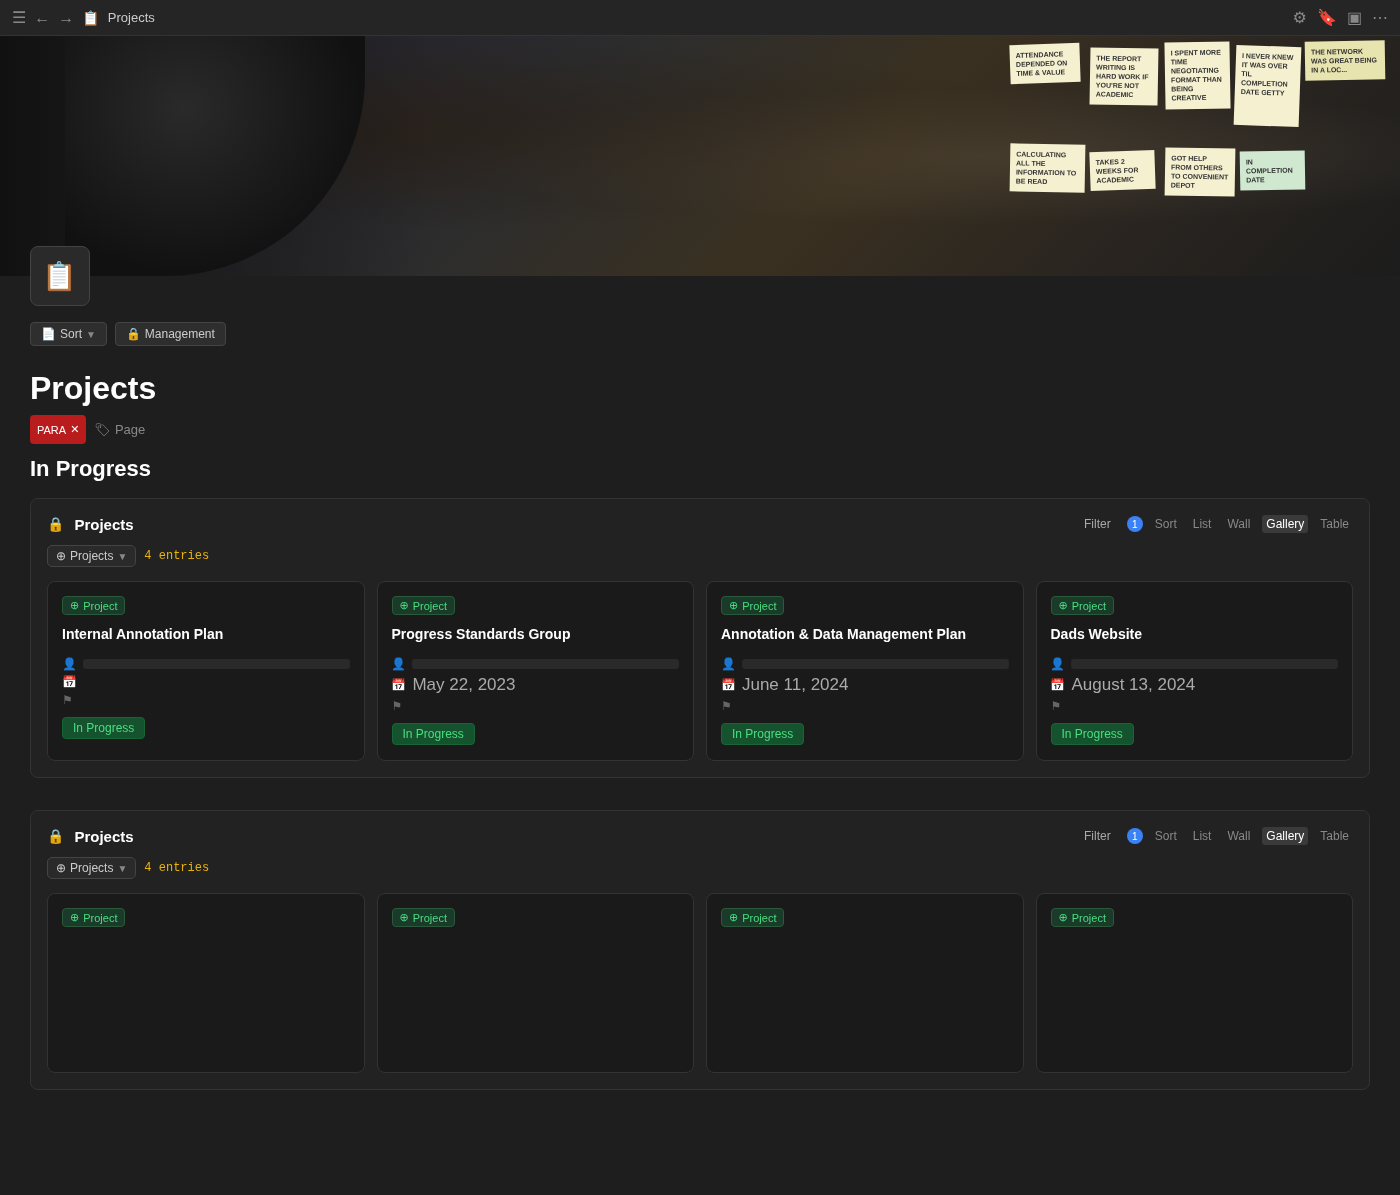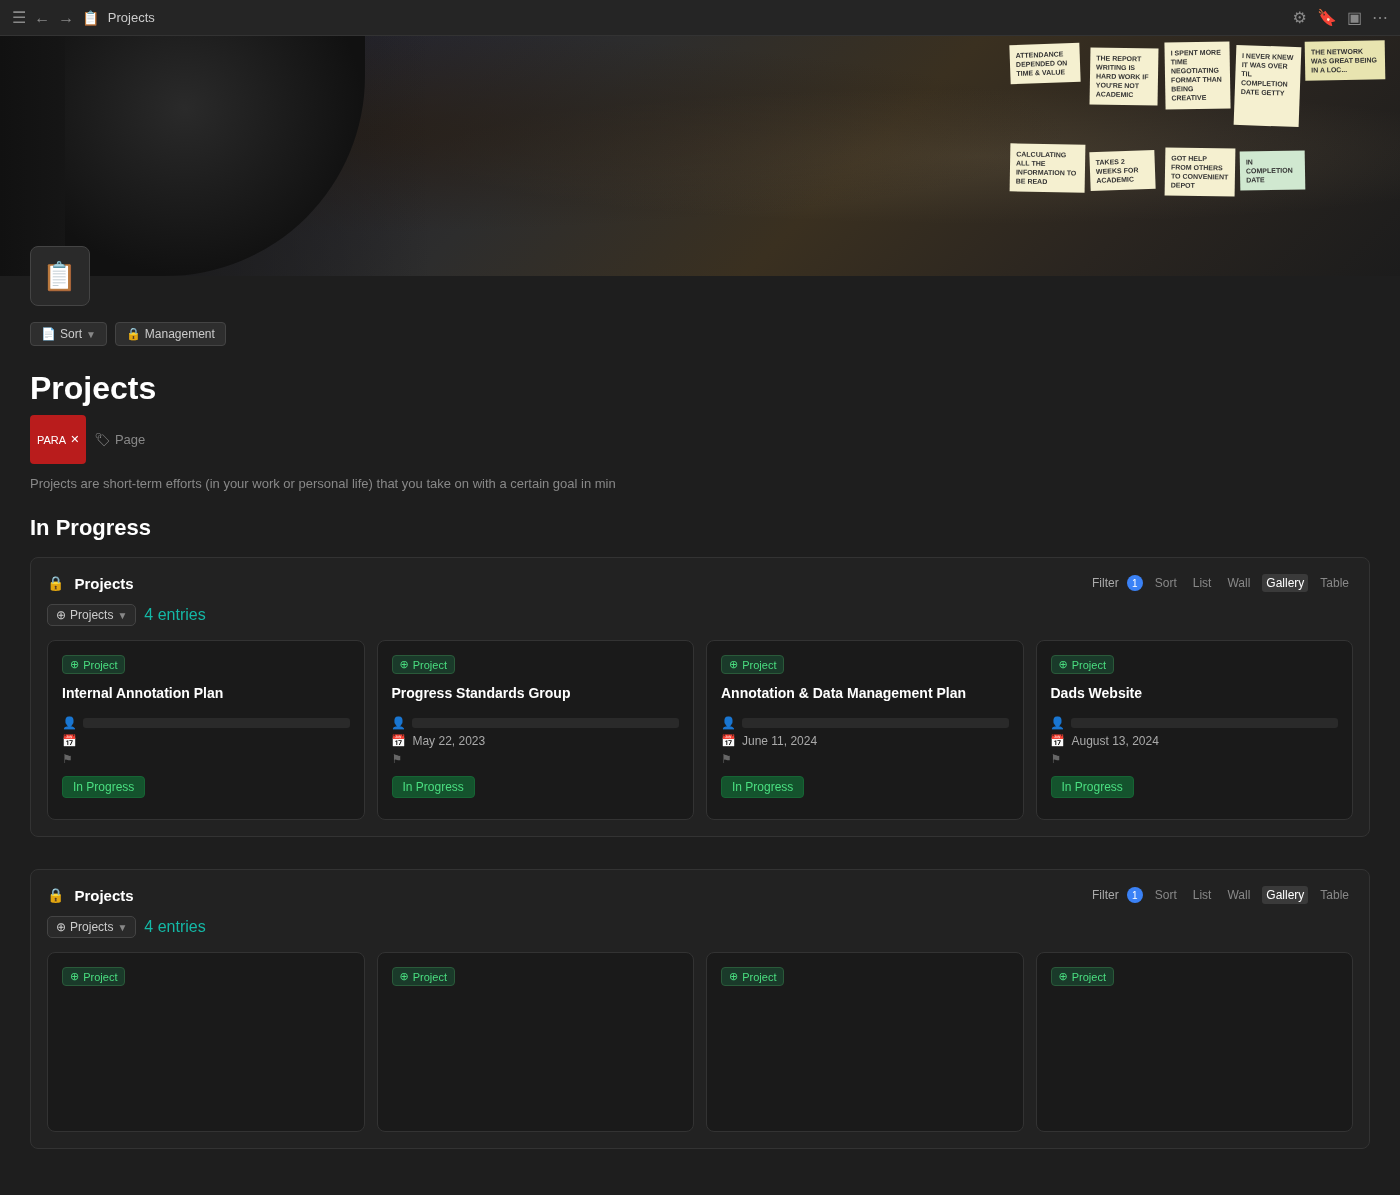--- a/index.html
+++ b/index.html
@@ -130,21 +130,21 @@
     .tags-row {
       display: flex;
       align-items: center;
       gap: 8px;
       margin-bottom: 12px;
     }
     .tag-para {
       background: #b91c1c;
       color: #fff;
       font-size: 11px;
-      padding: 18px 7px;
+      padding: 8px 7px;
       border-radius: 4px;
       display: flex;
       align-items: center;
       gap: 4px;
     }
     .tag-x { cursor: pointer; }
     .tag-tags {
       display: flex;
       align-items: center;
       gap: 4px;
@@ -194,21 +194,21 @@
       color: #fff;
     }
     .collection-controls {
       display: flex;
       align-items: center;
       gap: 8px;
     }
     .filter-btn {
       display: flex;
       align-items: center;
-      gap: 8px;
+      gap: 16px;
       color: #aaa;
       font-size: 12px;
       cursor: pointer;
     }
     .filter-badge {
       background: #3b82f6;
       color: #fff;
       border-radius: 50%;
       width: 16px;
       height: 16px;
@@ -241,22 +241,23 @@
       gap: 4px;
       background: #2a2a2a;
       border: 1px solid #444;
       border-radius: 5px;
       padding: 3px 8px;
       color: #ccc;
       font-size: 12px;
       cursor: pointer;
     }
     .entries-count {
-      color: #14b8a6;
-      font-size: 16px;
+      color: #eab308;
+      font-size: 12px;
+      font-family: Liberation Mono, monospace;
     }
 
     
     .gallery-grid {
       display: grid;
       grid-template-columns: repeat(4, 1fr);
       gap: 12px;
     }
     .gallery-card {
       background: #1a1a1a;
@@ -293,21 +294,21 @@
       margin-bottom: 4px;
     }
     .card-field-value {
       background: #2a2a2a;
       border-radius: 3px;
       height: 10px;
       flex: 1;
     }
     .card-date {
       color: #aaa;
-      font-size: 12px;
+      font-size: 17px;
     }
     .status-badge {
       display: inline-block;
       padding: 3px 10px;
       border-radius: 4px;
       font-size: 12px;
       font-weight: 500;
       margin-top: 6px;
     }
     .status-in-progress {
@@ -378,21 +379,20 @@
     <div class="tag-para">
       <span>PARA</span>
       <span class="tag-x">✕</span>
     </div>
     <div class="tag-tags">
       <span>🏷</span>
       <span>Page</span>
     </div>
   </div>
 
-  <p class="page-desc">Projects are short-term efforts (in your work or personal life) that you take on with a certain goal in min</p>
 
   <h2 class="section-title">In Progress</h2>
 
   <div class="collection-box">
     <div class="collection-header">
       <div class="collection-header-left">
         <span class="collection-lock-icon">🔒</span>
         <span class="collection-name">Projects</span>
       </div>
       <div class="collection-controls">

